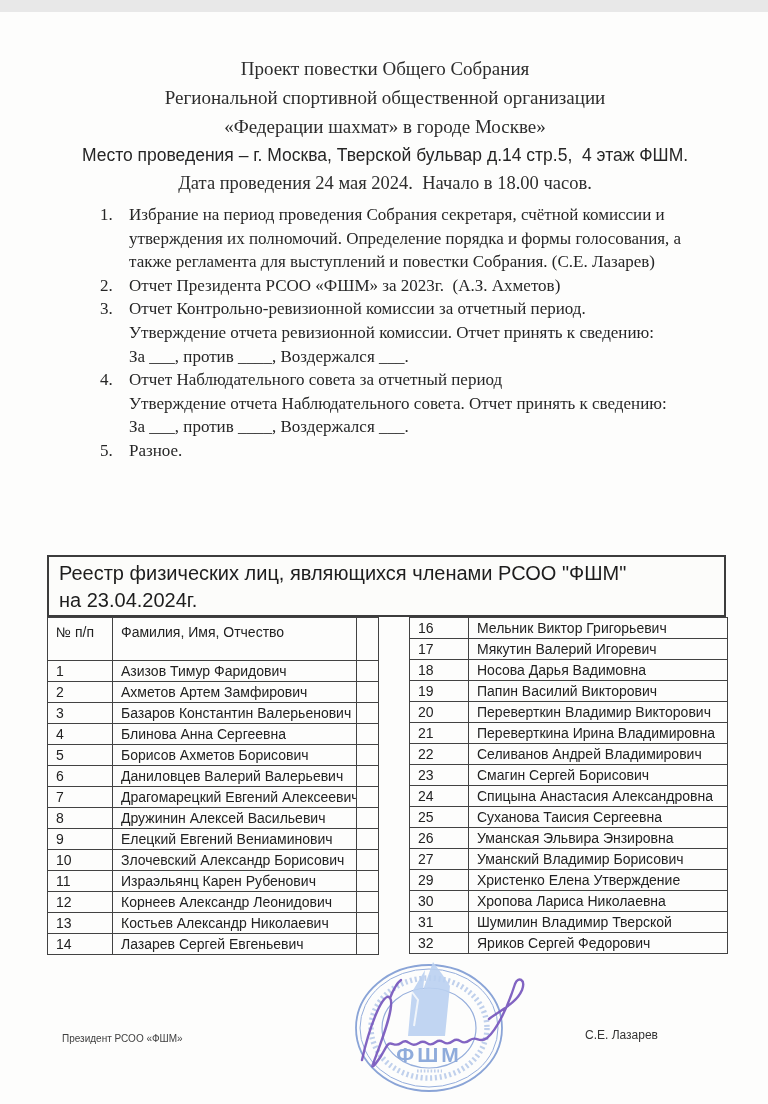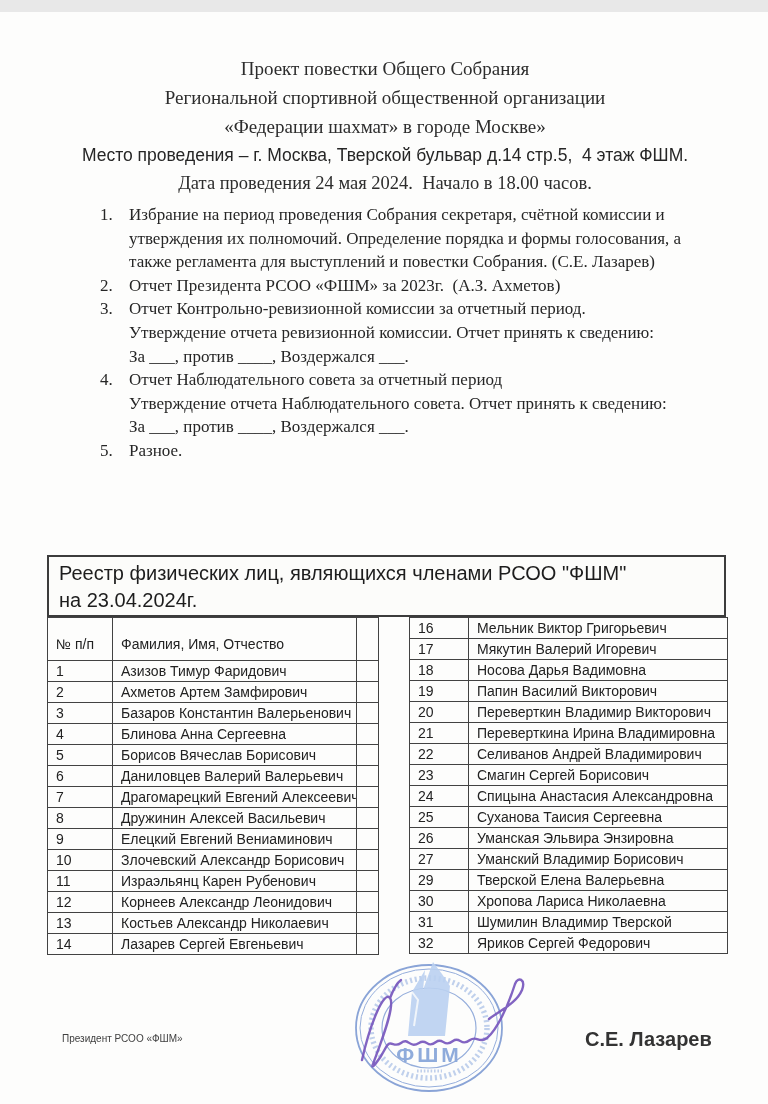--- a/index.html
+++ b/index.html
@@ -27,25 +27,25 @@
   .registry-title {
     border:2px solid #3c3c3c; height:62px; padding:3px 0 16px 10px;
     font-size:20px; line-height:27px; color:#1d1d1d; background:#fcfcfa;
   }
   .tables { display:flex; align-items:flex-start; }
   table { border-collapse:collapse; table-layout:fixed; font-size:14px; color:#222; }
   td { border:1px solid #424242; height:21px; padding:0 2px 0 8px;
        white-space:nowrap; overflow:hidden; vertical-align:middle; background:#fdfdfc; }
   .t-left  { width:331px; }
   .t-right { width:318px; margin-left:30px;padding-left:12px; }
-  td.hdr { height:43px; vertical-align:top; padding-top:18px; }
+  td.hdr { height:43px; vertical-align:top; padding-top:6px; }
   td.c-pad { padding:0; }
   
   .footer-left  { position:absolute; left:62px;  top:1021px; font-size:10px; color:#404040; }
-  .footer-right { position:absolute; left:585px; top:1016px; font-size:20px; color:#333;font-weight:bold; }
+  .footer-right { position:absolute; left:585px; top:1016px; font-size:12px; color:#333; }
   
   .stamp-svg { position:absolute; left:338px; top:928px; width:215px; height:168px; }
 </style>
 </head>
 <body>
 
 <div class="page">
 
   <div class="doc-header">
     <div class="h-serif">Проект повестки Общего Собрания</div>
@@ -129,21 +129,21 @@
               <td>Базаров Константин Валерьенович</td>
               <td class="c-pad"></td>
             </tr>
             <tr>
               <td>4</td>
               <td>Блинова Анна Сергеевна</td>
               <td class="c-pad"></td>
             </tr>
             <tr>
               <td>5</td>
-              <td>Борисов Вячеслав Борисович</td>
+              <td>Борисов Ахметов Борисович</td>
               <td class="c-pad"></td>
             </tr>
             <tr>
               <td>6</td>
               <td>Даниловцев Валерий Валерьевич</td>
               <td class="c-pad"></td>
             </tr>
             <tr>
               <td>7</td>
               <td>Драгомарецкий Евгений Алексеевич</td>
@@ -235,21 +235,21 @@
             <tr>
               <td>26</td>
               <td>Уманская Эльвира Энзировна</td>
             </tr>
             <tr>
               <td>27</td>
               <td>Уманский Владимир Борисович</td>
             </tr>
             <tr>
               <td>29</td>
-              <td>Тверской Елена Валерьевна</td>
+              <td>Христенко Елена Утверждение</td>
             </tr>
             <tr>
               <td>30</td>
               <td>Хропова Лариса Николаевна</td>
             </tr>
             <tr>
               <td>31</td>
               <td>Шумилин Владимир Тверской</td>
             </tr>
             <tr>

